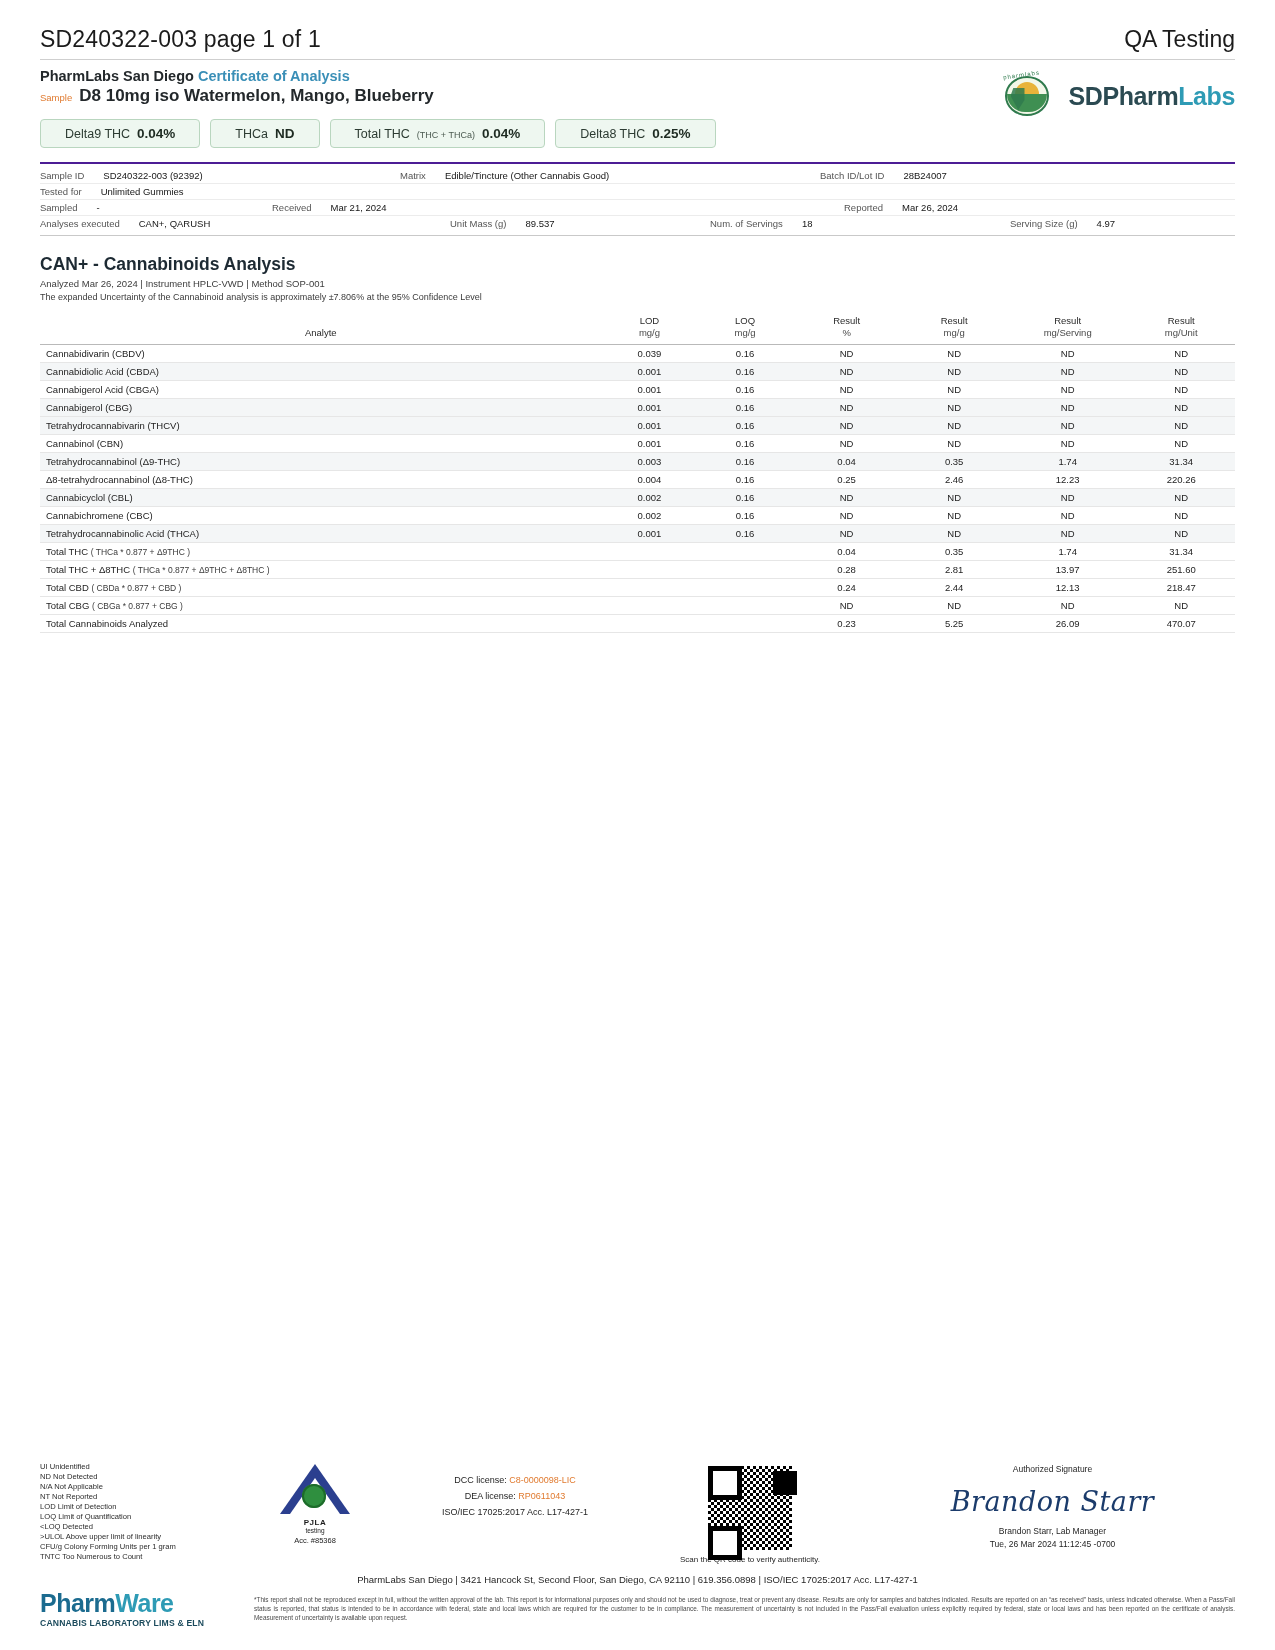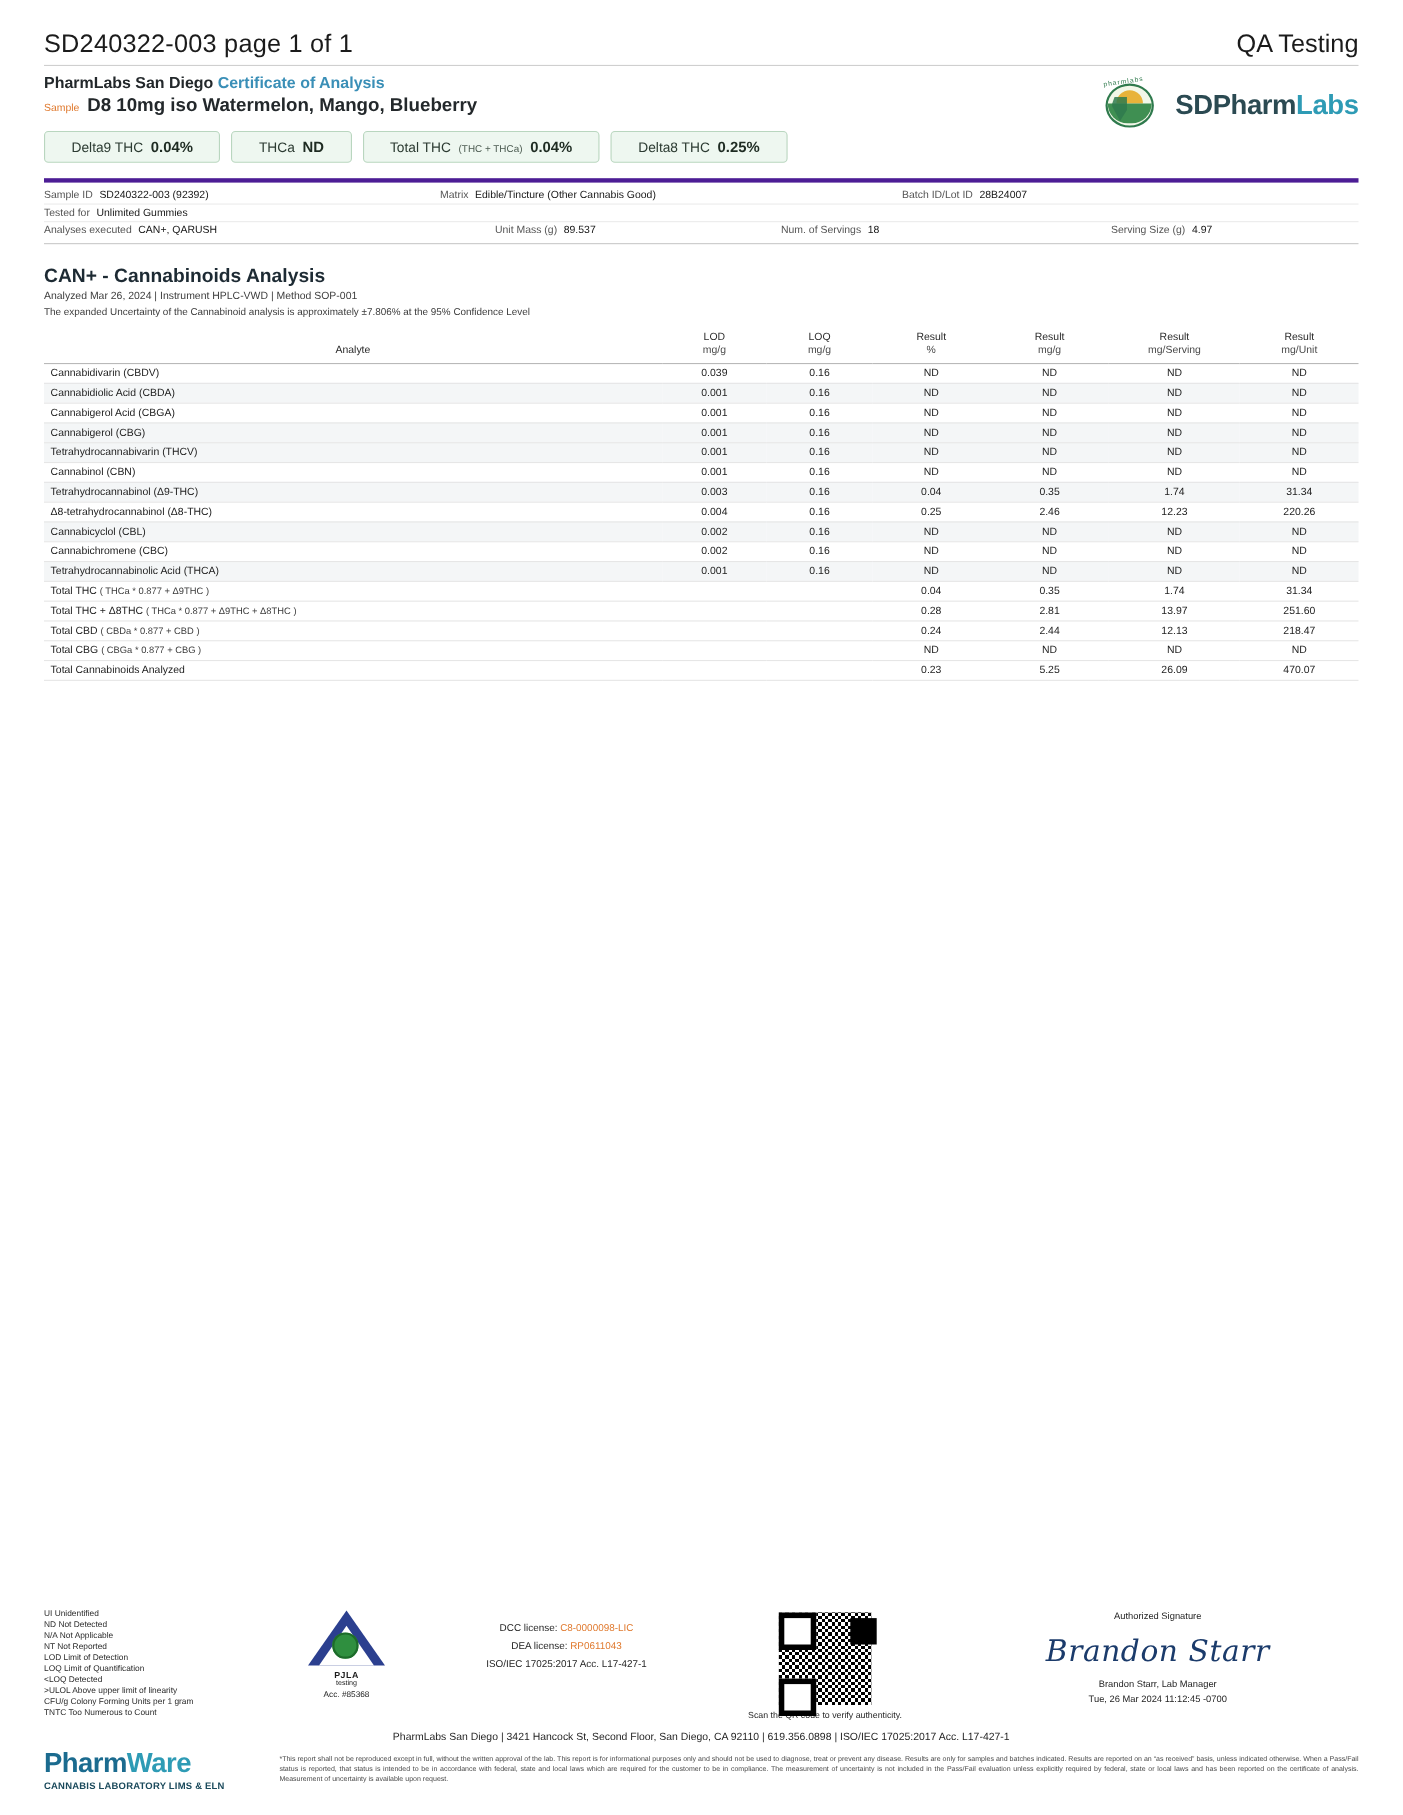--- a/index.html
+++ b/index.html
@@ -141,35 +141,35 @@
     display: flex;
     align-items: baseline;
     gap: 7px;
     white-space: nowrap;
   }
   .chip .sub { font-size: 9px; color: #4c5b51; }
   .chip .val { font-weight: bold; font-size: 13.5px; color: #1e2b22; }
   
   .meta {
     margin-top: 14px;
-    border-top: 4px solid #4c1d95;
+    border-top: 2px solid #4c1d95;
     border-bottom: 1px solid #c9c9c9;
     font-size: 9.5px;
     color: #3a3a3a;
     padding: 4px 0 4px 0;
   }
   .meta-row {
     display: flex;
     padding: 2px 0;
     border-bottom: 1px solid #ececec;
   }
   .meta-row:last-child { border-bottom: none; }
   .meta-cell { display: flex; gap: 6px; }
   .meta-cell .k { color: #555; }
-  .meta-cell .v { color: #161616; }
+  .meta-cell .v { color: #161616; margin-left: 13px; }
   .c1 { width: 360px; }
   .c2 { width: 420px; }
   .c3 { width: 300px; }
   .w-220 { width: 232px; }
   
   .section {
     margin-top: 18px;
   }
   .sec-title {
     font-size: 17.5px;
@@ -436,20 +436,35 @@
         <span class="v">28B24007</span>
       </div>
     </div>
     <div class="meta-row">
       <div class="meta-cell c1">
         <span class="k">Tested for</span>
         <span class="v">Unlimited Gummies</span>
       </div>
     </div>
     <div class="meta-row">
+      <div class="meta-cell w-220">
+        <span class="k">Sampled</span>
+        <span class="v">-</span>
+      </div>
+      <div class="meta-cell w-220">
+        <span class="k">Received</span>
+        <span class="v">Mar 21, 2024</span>
+      </div>
+      <div class="meta-cell" style="width:340px"></div>
+      <div class="meta-cell">
+        <span class="k">Reported</span>
+        <span class="v">Mar 26, 2024</span>
+      </div>
+    </div>
+    <div class="meta-row">
       <div class="meta-cell" style="width:410px">
         <span class="k">Analyses executed</span>
         <span class="v">CAN+, QARUSH</span>
       </div>
       <div class="meta-cell" style="width:260px">
         <span class="k">Unit Mass (g)</span>
         <span class="v">89.537</span>
       </div>
       <div class="meta-cell" style="width:300px">
         <span class="k">Num. of Servings</span>

